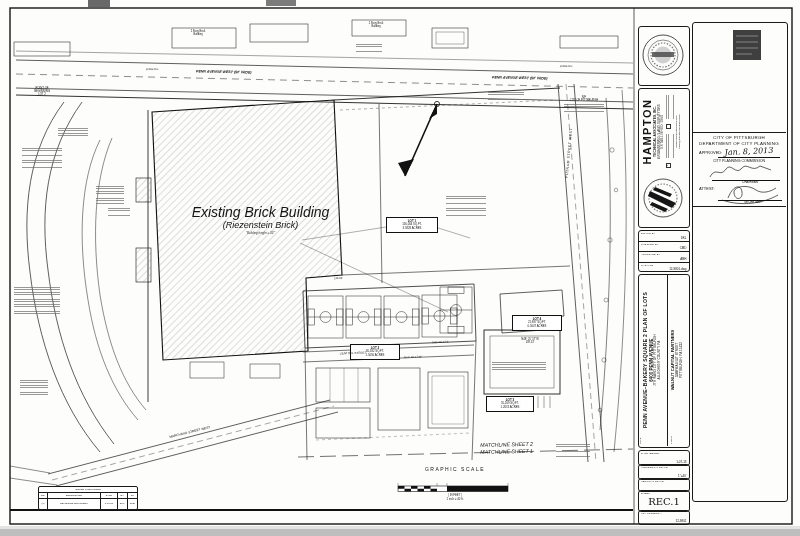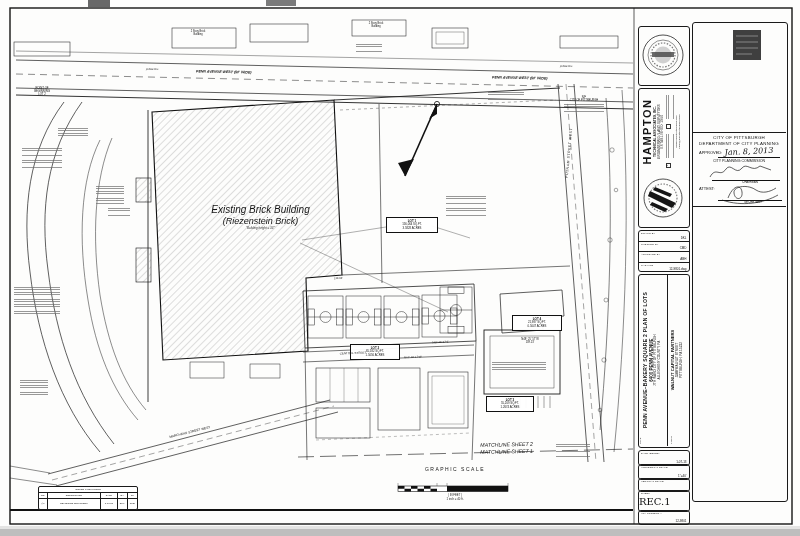--- a/index.html
+++ b/index.html
@@ -232,21 +232,21 @@
     <g fill="none" stroke="#1c1c1c" stroke-width="0.7">
       <path d="M710,177 C716,166 720,178 726,169 C731,162 736,176 742,168 C747,162 752,173 760,166 L771,170"></path>
     </g>
     <g fill="none" stroke="#1c1c1c" stroke-width="0.7">
       <path d="M728,198 C733,185 741,184 742,192 C743,200 735,201 734,193 C733,186 748,184 756,190 C762,194 770,192 776,188"></path>
       <path d="M722,200 C742,207 764,203 778,195"></path>
     </g>
   </svg>
 
   <div class="lbl c it" style="left:183px;top:204px;width:155px;">
-    <div style="font-size:10px;">Existing Brick Building</div>
+    <div style="font-size:14px;">Existing Brick Building</div>
     <div style="font-size:9px;">(Riezenstein Brick)</div>
     <div style="font-size:3px;color:#333;margin-top:1.5px;">"Building height = 33'"</div>
   </div>
 
   <div class="lot-label" style="left:386px;top:217px;width:46px;">
     <span class="nm">LOT 1</span>
     <span>156,064 SQ.FT.</span>
     <span>3.5828 ACRES</span>
   </div>
   <div class="lot-label" style="left:350px;top:344px;width:44px;">
@@ -399,21 +399,21 @@
   </div>
   <div class="box" style="left:638px;top:464px;width:50px;height:14px;">
     <span class="row-label">HORIZONTAL SCALE</span>
     <span class="row-val">1"=40'</span>
   </div>
   <div class="box" style="left:638px;top:478px;width:50px;height:12px;">
     <span class="row-label">VERTICAL SCALE</span>
   </div>
   <div class="box" style="left:638px;top:490px;width:50px;height:20px;">
     <span class="row-label">SHEET</span>
-    <div class="serif" style="position:absolute;left:0;right:0;top:5px;font-size:10px;">REC.1</div>
+    <div class="serif" style="position:absolute;left:0;right:0;top:5px;text-align:center;font-size:10px;">REC.1</div>
   </div>
   <div class="box" style="left:638px;top:510px;width:50px;height:13px;">
     <span class="row-label">HTA PROJECT #</span>
     <span class="row-val">12-9801</span>
   </div>
 
   <div class="box" style="left:692px;top:22px;width:94px;height:478px;"></div>
   <div class="hline" style="left:692px;top:132px;width:94px;"></div>
   <div class="hline" style="left:692px;top:206px;width:94px;"></div>
 

